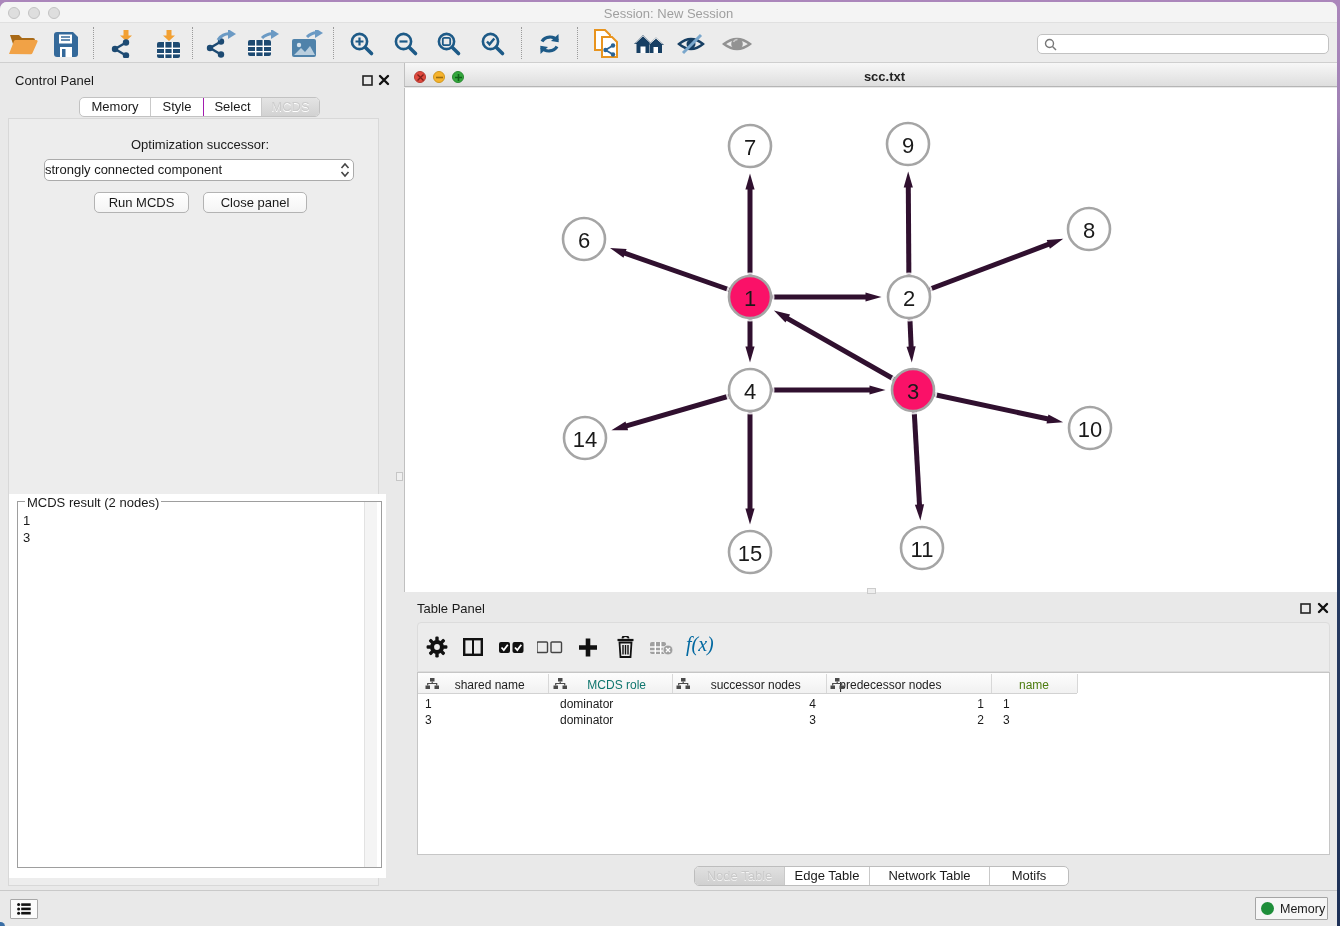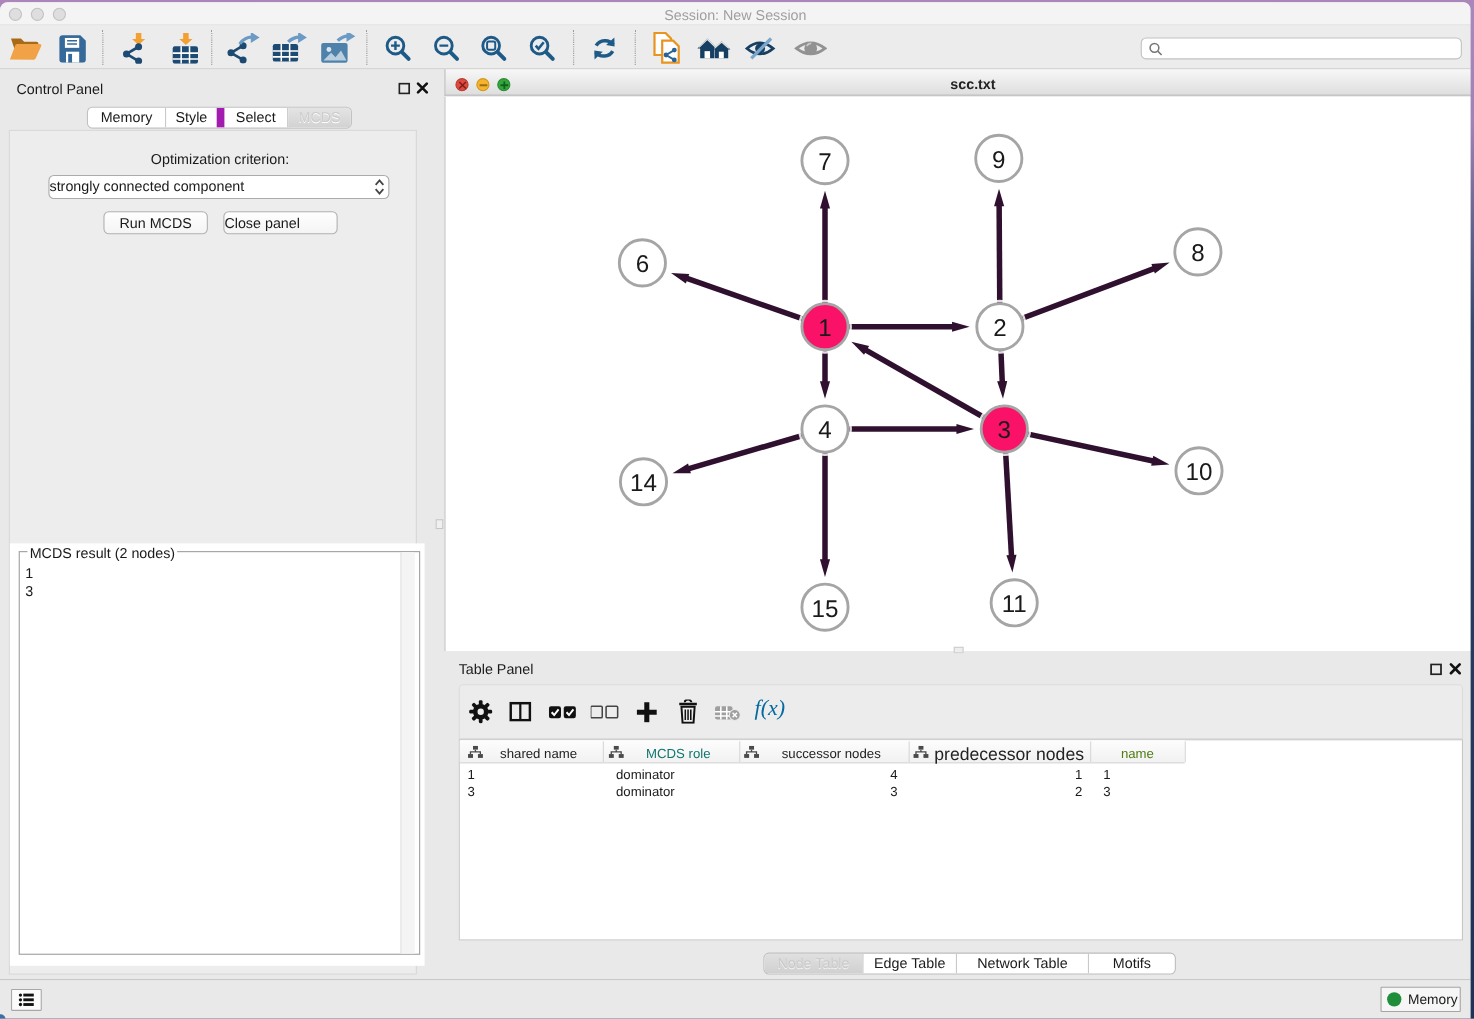--- a/index.html
+++ b/index.html
@@ -131,33 +131,33 @@
 <div class="abs" style="left:0;top:63px;width:391px;height:827px;background:#e9e9e9"></div>
 <div class="abs" style="left:15px;top:73px;font-size:13px">Control Panel</div>
 <svg style="position:absolute;left:362px;top:75px" width="11" height="11">
     <rect x="1" y="1" width="9" height="9" fill="none" stroke="#222" stroke-width="1.6"></rect>
   </svg>
 <svg style="position:absolute;left:378px;top:74px" width="12" height="12">
     <path d="M2,2 L10,10 M10,2 L2,10" stroke="#111" stroke-width="2.4" stroke-linecap="round"></path>
   </svg>
 <div class="abs" style="left:79px;top:97px;height:20px;display:flex;border:1px solid #c2c2c2;border-radius:5px;overflow:hidden;font-size:13px;line-height:18px;background:#fff">
 <div style="width:71px;text-align:center;border-right:1px solid #c9c9c9">Memory</div>
-<div style="width:53px;text-align:center;border-right:7px solid #a21caf">Style</div>
+<div style="width:53px;text-align:center;border-right:1px solid #a21caf">Style</div>
 <div style="width:58px;text-align:center;border-right:1px solid #c9c9c9">Select</div>
 <div style="width:57px;text-align:center;background:linear-gradient(#e4e4e4,#d2d2d2);color:#cccccc;text-shadow:0 1px 0 #fff">MCDS</div>
 </div>
 <div class="abs" style="left:8px;top:118px;width:371px;height:768px;background:#ededed;border:1px solid #d8d8d8"></div>
-<div class="abs" style="left:0;top:137px;width:400px;text-align:center;font-size:13px">Optimization criterion:</div>
+<div class="abs" style="left:0;top:137px;width:400px;text-align:center;font-size:13px">Optimization successor:</div>
 <div class="abs" style="left:44px;top:159px;width:310px;height:22px;background:#fff;border:1px solid #ababab;border-radius:5px;font-size:13px;line-height:20px;">strongly connected component</div>
 <svg style="position:absolute;left:340px;top:162px" width="10" height="16">
     <path d="M1.5,6 L5,2 L8.5,6" fill="none" stroke="#444" stroke-width="1.6"></path>
     <path d="M1.5,10 L5,14 L8.5,10" fill="none" stroke="#444" stroke-width="1.6"></path>
   </svg>
 <div class="abs" style="left:94px;top:192px;width:95px;height:21px;background:linear-gradient(#ffffff,#f4f4f4);border:1px solid #b3b3b3;border-radius:5px;text-align:center;font-size:13px;line-height:19px">Run MCDS</div>
-<div class="abs" style="left:203px;top:192px;width:104px;height:21px;background:linear-gradient(#ffffff,#f4f4f4);border:1px solid #b3b3b3;border-radius:5px;font-size:13px;line-height:19px">Close panel</div>
+<div class="abs" style="left:203px;top:192px;width:104px;height:21px;background:linear-gradient(#ffffff,#f4f4f4);border:1px solid #b3b3b3;border-radius:5px;text-align:center;font-size:13px;line-height:19px">Close panel</div>
 <div class="abs" style="left:9px;top:494px;width:377px;height:384px;background:#fff"></div>
 <div class="abs" style="left:17px;top:501px;width:365px;height:367px;background:#fff;border:1px solid #9e9e9e"></div>
 <div class="abs" style="left:25px;top:495px;background:#fff;padding:0 2px;font-size:13px">MCDS result (2 nodes)</div>
 <div class="abs" style="left:23px;top:513px;font-size:13px;line-height:16.5px">1<br>3</div>
 <div class="abs" style="left:364px;top:502px;width:13px;height:365px;background:#f4f4f4;border-left:1px solid #e2e2e2"></div>
 <div class="abs" style="left:391px;top:63px;width:13px;height:827px;background:#e9e9e9"></div>
 <div class="abs" style="left:396px;top:472px;width:7px;height:9px;background:#f0f0f0;border:1px solid #c6c6c6"></div>
 <div class="abs" style="left:404px;top:63px;width:933px;height:24px;background:linear-gradient(#f7f7f7,#dedede);border-bottom:1px solid #b5b5b5;border-left:1px solid #c0c0c0"></div>
 <div class="abs" style="left:414px;top:71px;width:12px;height:12px;border-radius:6px;background:#e1493e;border:1px solid #b53c33"></div>
 <svg style="position:absolute;left:416px;top:73px" width="9" height="9">
@@ -298,21 +298,21 @@
 <div class="abs" style="left:417px;top:672px;width:913px;height:183px;background:#fff;border:1px solid #c6c6c6"></div>
 <div class="abs" style="left:418px;top:673px;width:659px;height:21px;background:linear-gradient(#fdfdfd,#f1f1f1);border-bottom:1px solid #d2d2d2"></div>
 <div class="abs" style="left:548px;top:674px;width:0;height:19px;border-left:1px solid #d8d8d8"></div>
 <div class="abs" style="left:672px;top:674px;width:0;height:19px;border-left:1px solid #d8d8d8"></div>
 <div class="abs" style="left:826px;top:674px;width:0;height:19px;border-left:1px solid #d8d8d8"></div>
 <div class="abs" style="left:991px;top:674px;width:0;height:19px;border-left:1px solid #d8d8d8"></div>
 <div class="abs" style="left:1077px;top:674px;width:0;height:19px;border-left:1px solid #d8d8d8"></div>
 <div class="abs" style="left:418px;top:678px;width:130px;text-align:center;font-size:12px;color:#222">&nbsp;&nbsp;&nbsp;&nbsp;shared name</div>
 <div class="abs" style="left:548px;top:678px;width:124px;text-align:center;font-size:12px;color:#0f766e">&nbsp;&nbsp;&nbsp;&nbsp;MCDS role</div>
 <div class="abs" style="left:672px;top:678px;width:154px;text-align:center;font-size:12px;color:#222">&nbsp;&nbsp;&nbsp;&nbsp;successor nodes</div>
-<div class="abs" style="left:826px;top:678px;width:165px;text-align:center;font-size:16px;color:#222">&nbsp;&nbsp;&nbsp;&nbsp;predecessor nodes</div>
+<div class="abs" style="left:826px;top:678px;width:165px;text-align:left;font-size:12px;color:#222">&nbsp;&nbsp;&nbsp;&nbsp;predecessor nodes</div>
 <div class="abs" style="left:991px;top:678px;width:86px;text-align:center;font-size:12px;color:#4d7c0f">name</div>
 <svg style="position:absolute;left:425px;top:678px" width="15" height="12">
     <rect x="5" y="0" width="4.5" height="3.5" fill="#4a4a4a"></rect>
     <rect x="0.5" y="7.5" width="4.5" height="3.5" fill="#4a4a4a"></rect>
     <rect x="9.5" y="7.5" width="4.5" height="3.5" fill="#4a4a4a"></rect>
     <path d="M7.2,3.5 V5.5 M2.7,7.5 V5.5 H11.7 V7.5" fill="none" stroke="#4a4a4a" stroke-width="1.2"></path>
   </svg>
 <svg style="position:absolute;left:553px;top:678px" width="15" height="12">
     <rect x="5" y="0" width="4.5" height="3.5" fill="#4a4a4a"></rect>
     <rect x="0.5" y="7.5" width="4.5" height="3.5" fill="#4a4a4a"></rect>

